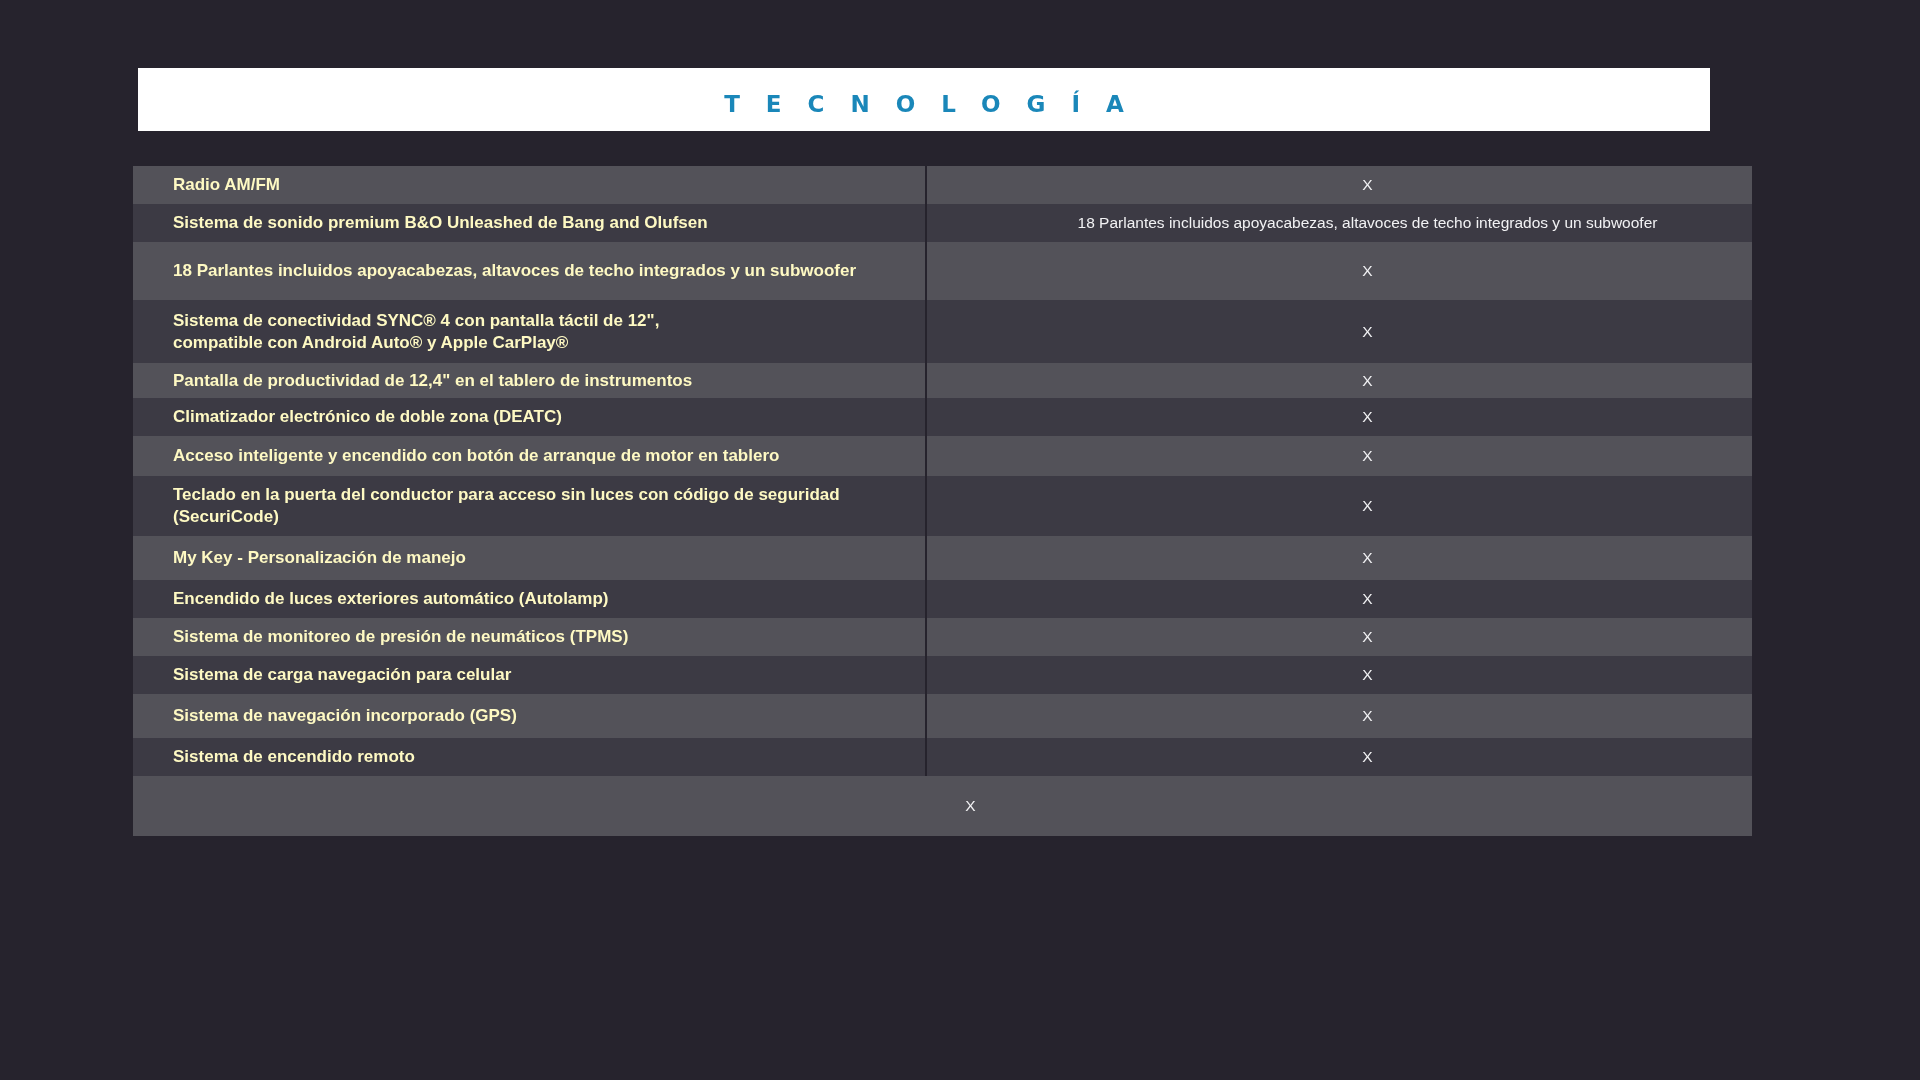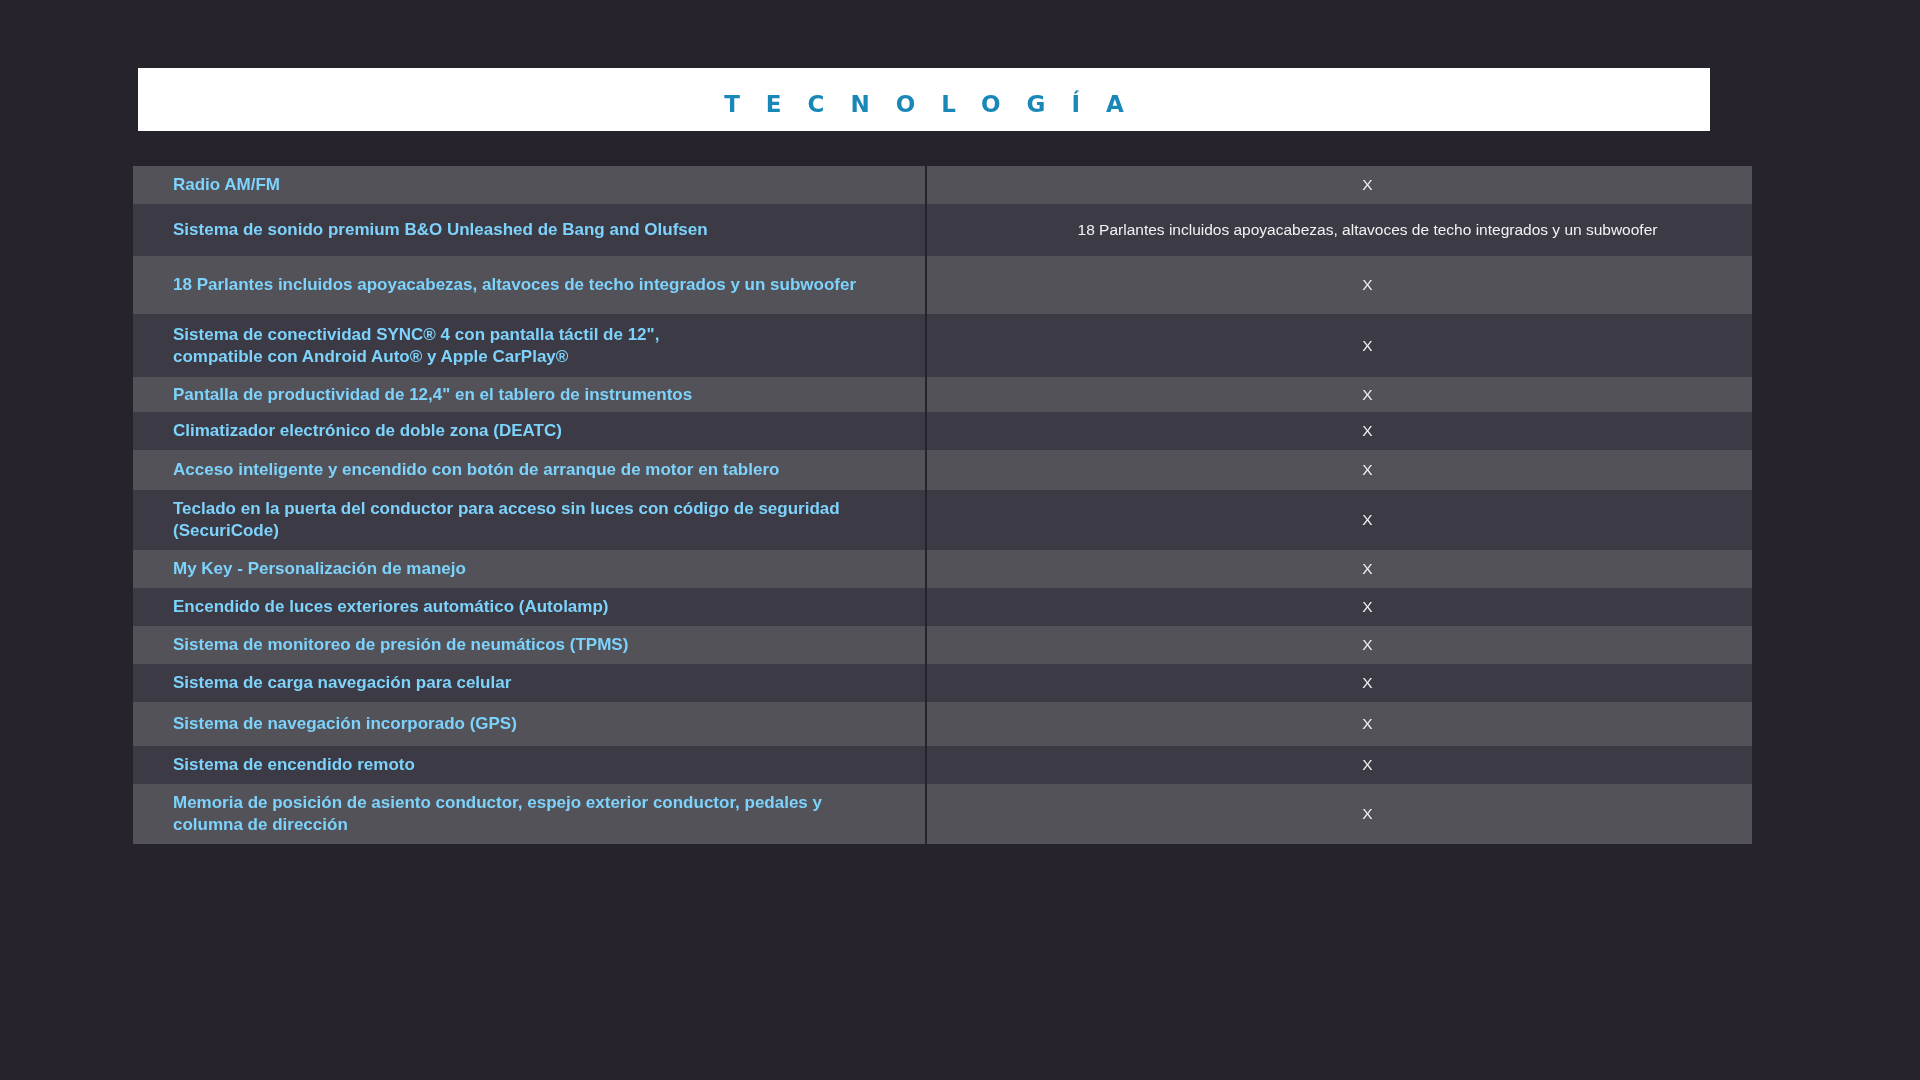--- a/index.html
+++ b/index.html
@@ -46,21 +46,21 @@
       width: 100%;
     }
     .row.light { background: #535259; }
     .row.dark { background: #3c3a44; }
     .cell-feature {
       width: 794px;
       box-sizing: border-box;
       padding: 0 52px 0 40px;
       display: flex;
       align-items: center;
-      color: #7dd3fc;
+      color: #fef9c3;
       font-weight: bold;
       font-size: 17px;
       line-height: 22px;
       border-right: 2px solid #26232d;
     }
     .cell-value {
       flex: 1;
       box-sizing: border-box;
       padding-left: 56px;
       display: flex;
@@ -76,21 +76,21 @@
 
 <div class="title-bar">
   <span class="title-text">TECNOLOGÍA</span>
 </div>
 
 <div class="spec-table">
   <div class="row light" style="height:38px">
     <div class="cell-feature">Radio AM/FM</div>
     <div class="cell-value">X</div>
   </div>
-  <div class="row dark" style="height:52px">
+  <div class="row dark" style="height:38px">
     <div class="cell-feature">Sistema de sonido premium B&amp;O Unleashed de Bang and Olufsen</div>
     <div class="cell-value">18 Parlantes incluidos apoyacabezas, altavoces de techo integrados y un subwoofer</div>
   </div>
   <div class="row light" style="height:58px">
     <div class="cell-feature">18 Parlantes incluidos apoyacabezas, altavoces de techo integrados y un subwoofer</div>
     <div class="cell-value">X</div>
   </div>
   <div class="row dark" style="height:63px">
     <div class="cell-feature" style="padding-right:220px">Sistema de conectividad SYNC® 4 con pantalla táctil de 12", compatible con Android Auto® y Apple CarPlay®</div>
     <div class="cell-value">X</div>
@@ -104,21 +104,21 @@
     <div class="cell-value">X</div>
   </div>
   <div class="row light" style="height:40px">
     <div class="cell-feature" style="padding-right:60px">Acceso inteligente y encendido con botón de arranque de motor en tablero</div>
     <div class="cell-value">X</div>
   </div>
   <div class="row dark" style="height:60px">
     <div class="cell-feature">Teclado en la puerta del conductor para acceso sin luces con código de seguridad (SecuriCode)</div>
     <div class="cell-value">X</div>
   </div>
-  <div class="row light" style="height:38px">
+  <div class="row light" style="height:44px">
     <div class="cell-feature">My Key - Personalización de manejo</div>
     <div class="cell-value">X</div>
   </div>
   <div class="row dark" style="height:38px">
     <div class="cell-feature">Encendido de luces exteriores automático (Autolamp)</div>
     <div class="cell-value">X</div>
   </div>
   <div class="row light" style="height:38px">
     <div class="cell-feature">Sistema de monitoreo de presión de neumáticos (TPMS)</div>
     <div class="cell-value">X</div>
@@ -129,16 +129,15 @@
   </div>
   <div class="row light" style="height:44px">
     <div class="cell-feature">Sistema de navegación incorporado (GPS)</div>
     <div class="cell-value">X</div>
   </div>
   <div class="row dark" style="height:38px">
     <div class="cell-feature">Sistema de encendido remoto</div>
     <div class="cell-value">X</div>
   </div>
   <div class="row light" style="height:60px">
-    <div class="cell-feature">Memoria de posición de asiento conductor, espejo exterior conductor, pedales y columna de dirección</div>
     <div class="cell-value">X</div>
   </div>
 </div>
 
 </body></html>

